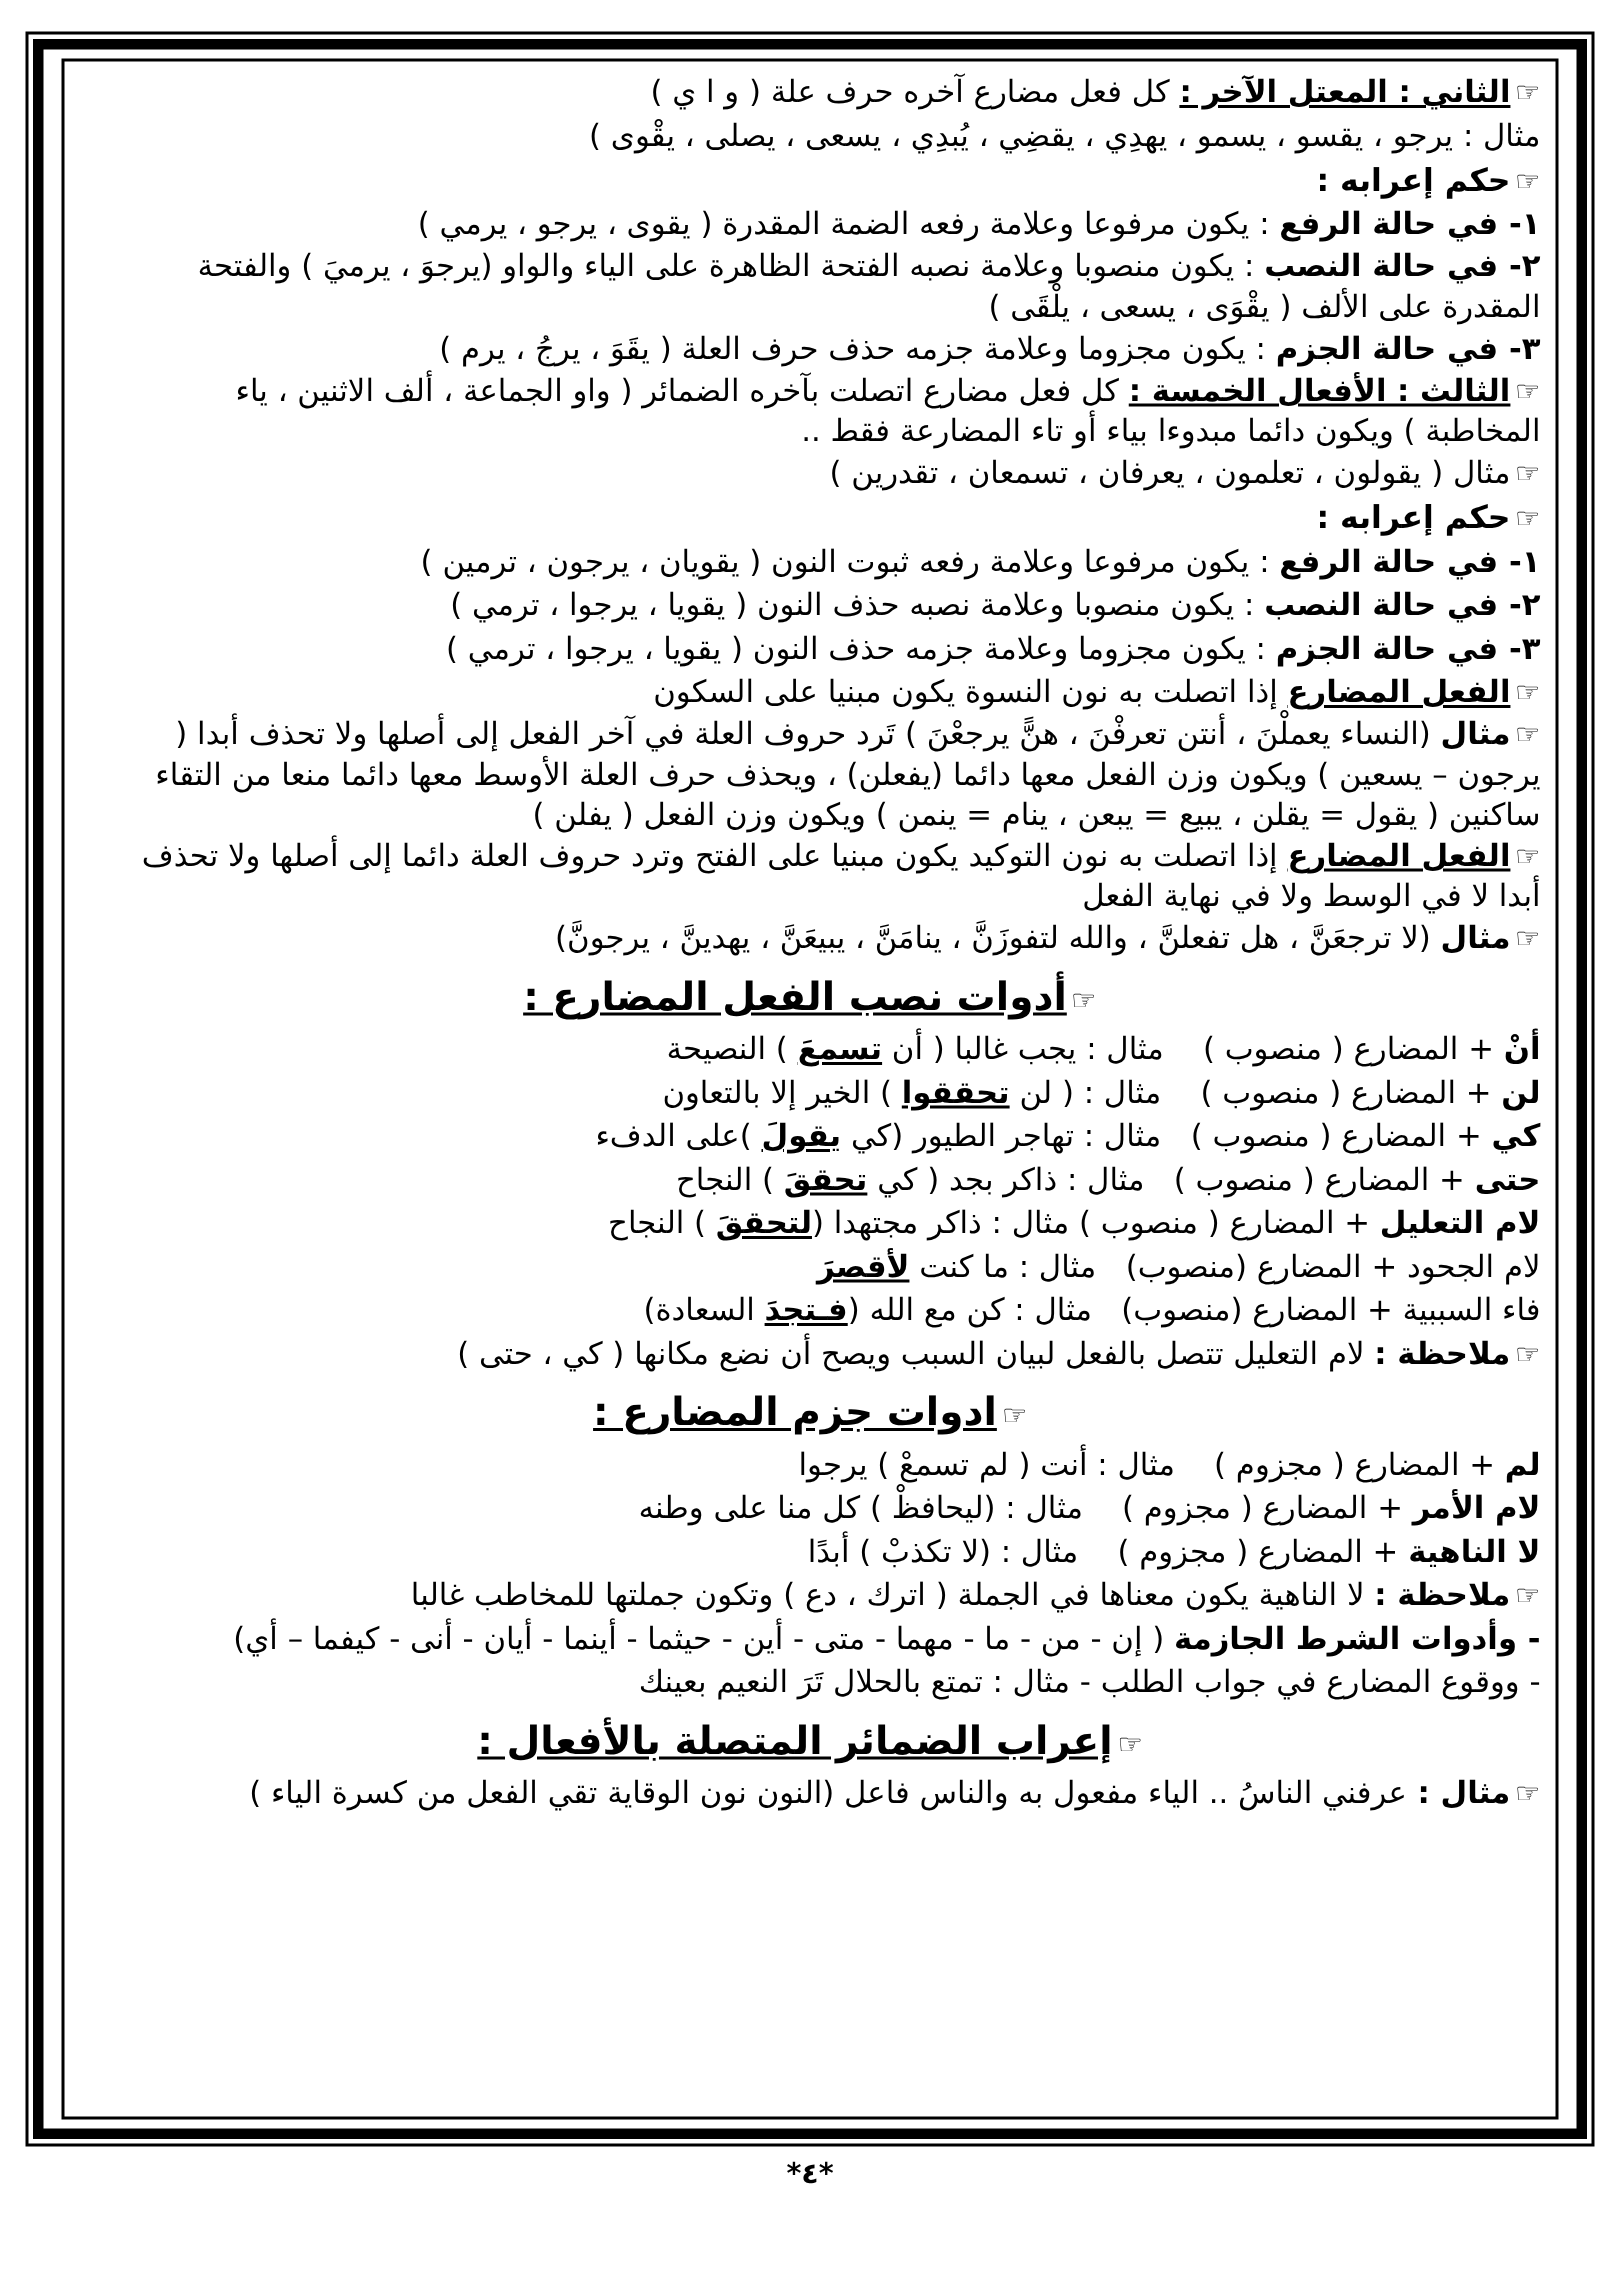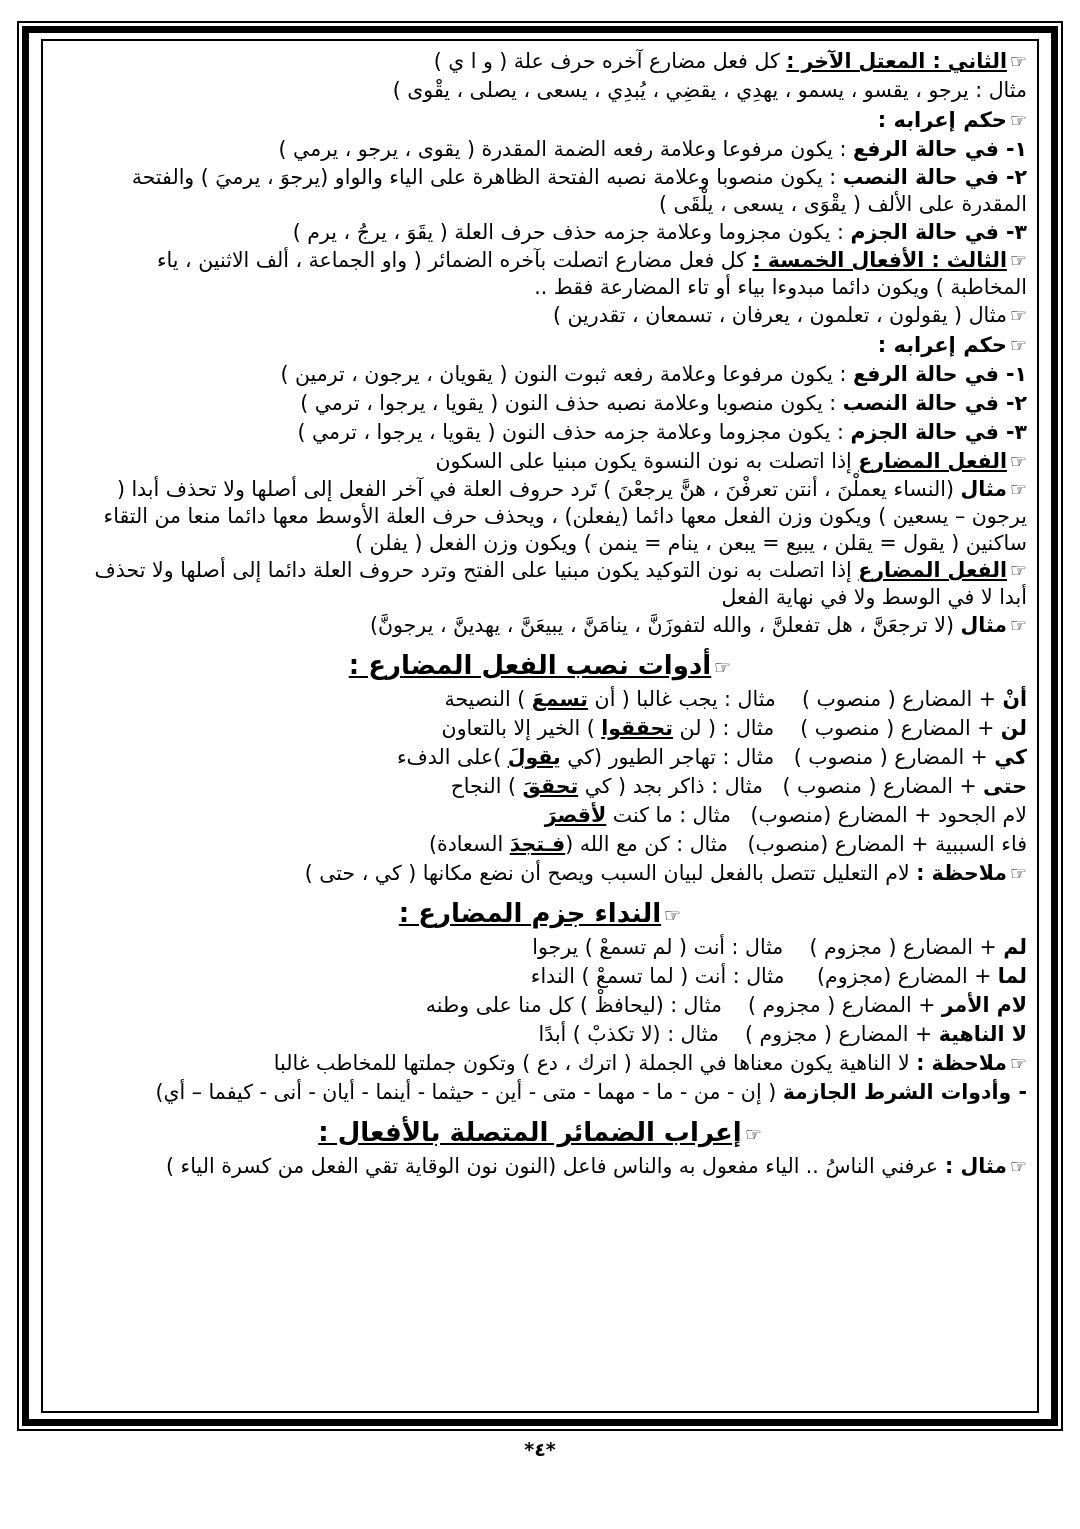--- a/index.html
+++ b/index.html
@@ -183,61 +183,64 @@
       </div>
 
       <div class="line">
         <span class="b">كي</span><span> + المضارع ( منصوب )</span><span>&nbsp;&nbsp;&nbsp;</span><span>مثال : </span><span>تهاجر الطيور (كي </span><span class="bu">يقولَ</span><span> )على الدفء</span>
       </div>
 
       <div class="line">
         <span class="b">حتى</span><span> + المضارع ( منصوب )</span><span>&nbsp;&nbsp;&nbsp;</span><span>مثال : </span><span>ذاكر بجد ( كي </span><span class="bu">تحققَ</span><span> ) النجاح</span>
       </div>
 
+      <div class="line">
+        <span class="b">لام التعليل</span><span> + المضارع ( منصوب )</span><span>&nbsp;</span><span>مثال : </span><span>ذاكر مجتهدا (</span><span class="bu">لتحققَ</span><span> ) النجاح</span>
+      </div>
 
       <div class="line">
         <span>لام الجحود</span><span> + المضارع (منصوب)</span><span>&nbsp;&nbsp;&nbsp;</span><span>مثال : </span><span>ما كنت </span><span class="bu">لأقصرَ</span><span></span>
       </div>
 
       <div class="line">
         <span>فاء السببية</span><span> + المضارع (منصوب)</span><span>&nbsp;&nbsp;&nbsp;</span><span>مثال : </span><span>كن مع الله (</span><span class="bu">فـتجدَ</span><span> السعادة)</span>
       </div>
 
       <div class="line">
         <span class="bullet">☜</span><span class="b">ملاحظة :</span><span> لام التعليل تتصل بالفعل لبيان السبب ويصح أن نضع مكانها ( كي ، حتى )</span>
       </div>
 
       <div class="heading">
-        <span class="bullet">☜</span><span class="htext">النداء جزم المضارع :</span>
+        <span class="bullet">☜</span><span class="htext">ادوات جزم المضارع :</span>
       </div>
 
       <div class="line">
         <span class="b">لم</span><span> + المضارع ( مجزوم )</span><span>&nbsp;&nbsp;&nbsp;&nbsp;</span><span>مثال  : </span><span>أنت ( لم تسمعْ ) يرجوا</span>
       </div>
 
-      <div class="line">
-        <span class="b">لما</span><span> + المضارع (مجزوم)</span><span>&nbsp;&nbsp;&nbsp;&nbsp;&nbsp;</span><span>مثال : </span><span>أنت ( لما تسمعْ ) النداء</span>
-      </div>
 
       <div class="line">
         <span class="b">لام الأمر</span><span>  + المضارع ( مجزوم )</span><span>&nbsp;&nbsp;&nbsp;&nbsp;</span><span>مثال : </span><span>(ليحافظْ ) كل منا على وطنه</span>
       </div>
 
       <div class="line">
         <span class="b">لا الناهية</span><span>  + المضارع ( مجزوم )</span><span>&nbsp;&nbsp;&nbsp;&nbsp;</span><span>مثال : </span><span>(لا تكذبْ ) أبدًا</span>
       </div>
 
       <div class="line">
         <span class="bullet">☜</span><span class="b">ملاحظة :</span><span> لا الناهية يكون معناها في الجملة ( اترك ، دع ) وتكون جملتها للمخاطب غالبا</span>
       </div>
 
       <div class="line">
         <span class="b">- و</span><span class="b">أدوات الشرط الجازمة</span><span> ( إن - من - ما - مهما - متى - أين - حيثما - أينما - أيان - أنى - كيفما – أي)</span>
       </div>
 
+      <div class="line">
+        <span>- </span><span>ووقوع المضارع في جواب الطلب  - مثال : تمتع بالحلال تَرَ النعيم بعينك</span>
+      </div>
 
       <div class="heading">
         <span class="bullet">☜</span><span class="htext">إعراب الضمائر المتصلة بالأفعال :</span>
       </div>
 
 
       <div class="line">
         <span class="bullet">☜</span><span class="b">مثال : </span><span>عرفني الناسُ ..  الياء مفعول به والناس فاعل (النون نون الوقاية تقي الفعل من كسرة الياء )</span>
       </div>
 

